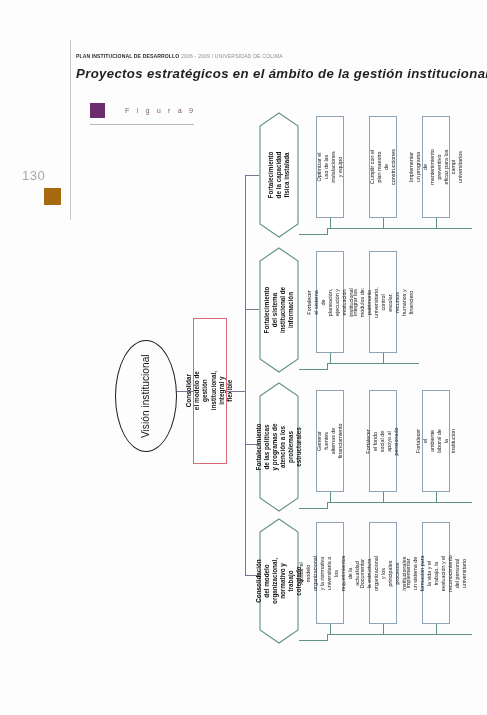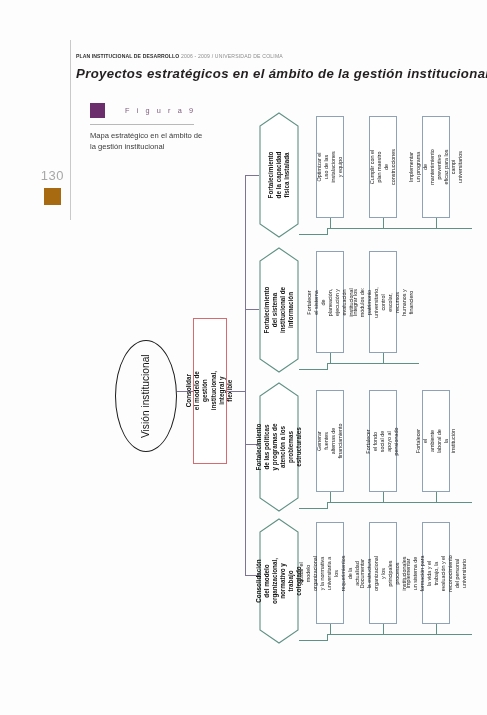--- a/index.html
+++ b/index.html
@@ -13,21 +13,21 @@
   }
   .page{position:absolute;inset:0;background:#fdfdfd;}
 
   
   .margin-rule{
     position:absolute;left:70px;top:40px;width:1px;height:180px;
     background:#c9c9c9;
   }
   .folio{
     position:absolute;left:22px;top:168px;width:42px;
-    text-align:right;
+    text-align:left;
     font-size:13px;letter-spacing:.5px;color:#a8a8a8;
   }
   .folio-square{
     position:absolute;left:44px;top:188px;width:17px;height:17px;
     background:#a86a11;
   }
 
   
   .runhead{
     position:absolute;left:76px;top:53px;
@@ -138,21 +138,20 @@
 
   <div class="runhead">
     <b>PLAN INSTITUCIONAL DE DESARROLLO</b><span class="light"> 2006 - 2009 / UNIVERSIDAD DE COLIMA</span>
   </div>
 
   <div class="headline">Proyectos estratégicos en el ámbito de la gestión institucional</div>
 
   <div class="fig-square"></div>
   <div class="fig-label">F i g u r a  9</div>
   <div class="fig-rule"></div>
-  <div class="fig-caption">Mapa estratégico en el ámbito de la gestión institucional</div>
 
   <div class="diagram">
 
     <div class="ellipse"></div>
     <div class="ellipse-label">
       <span>Visión institucional</span>
     </div>
 
     <div class="lh trunk" style="left:177px;top:391px;width:16px;"></div>
 

